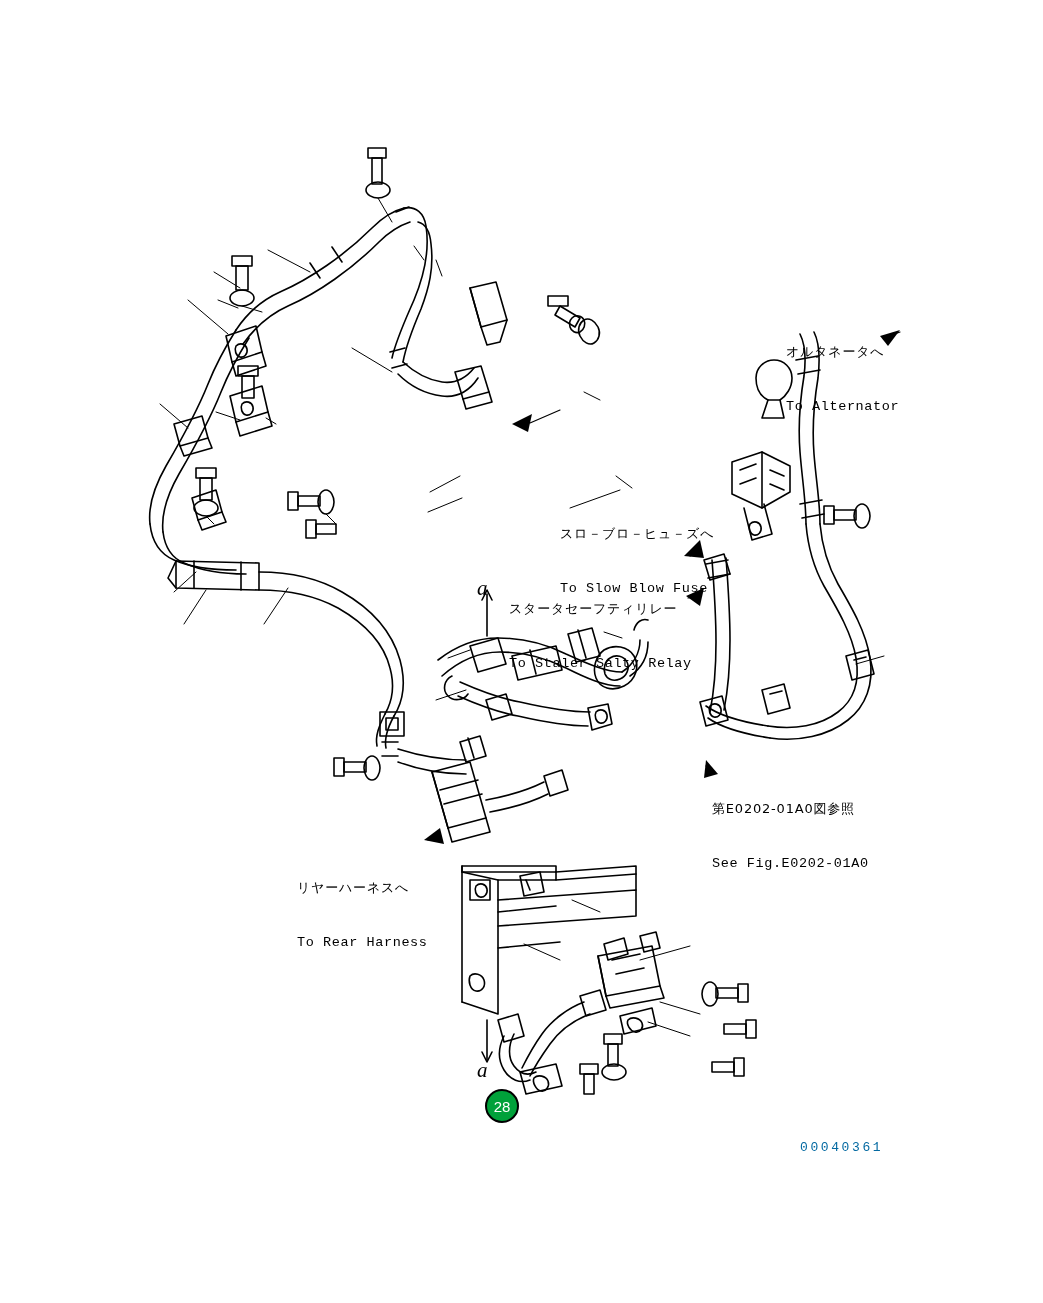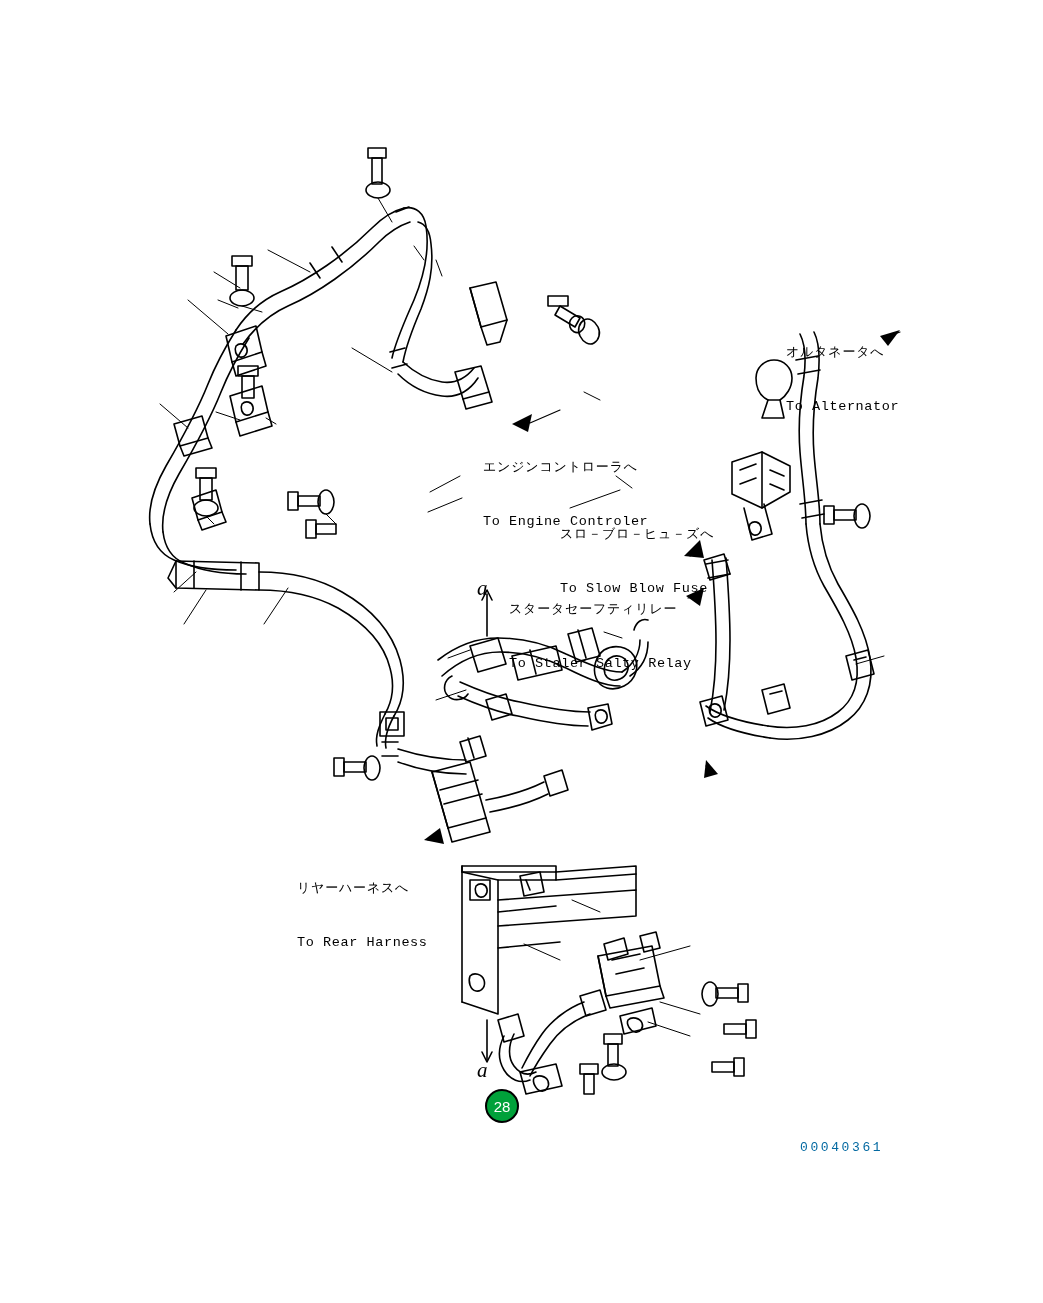--- a/index.html
+++ b/index.html
@@ -369,35 +369,35 @@
         <path d="M482,1052 L487,1062 L492,1052"></path>
       </g>
     </g>
   </svg>
 
   <div class="callout" style="left:786px; top:305px;">
     <span class="jp">オルタネータへ</span>
     <span class="en">To Alternator</span>
   </div>
 
-  <div class="callout" style="left:483px; top:420px;">
-    <span class="jp">エンジンコントローラへ</span>
-    <span class="en">To Engine Controler</span>
-  </div>
 
   <div class="callout" style="left:560px; top:487px;">
     <span class="jp">スロ－ブロ－ヒュ－ズへ</span>
     <span class="en">To Slow Blow Fuse</span>
   </div>
 
   <div class="callout" style="left:509px; top:562px;">
     <span class="jp">スタータセーフティリレー</span>
     <span class="en">To Staler Salty Relay</span>
   </div>
 
+  <div class="callout" style="left:712px; top:762px;">
+    <span class="jp">第E0202-01A0図参照</span>
+    <span class="en">See Fig.E0202-01A0</span>
+  </div>
 
   <div class="callout" style="left:297px; top:841px;">
     <span class="jp">リヤーハーネスへ</span>
     <span class="en">To Rear Harness</span>
   </div>
 
   <div class="section-letter" style="left:477px; top:576px;">a</div>
   <div class="section-letter" style="left:477px; top:1058px;">a</div>
 
   <div id="part-badge">28</div>

